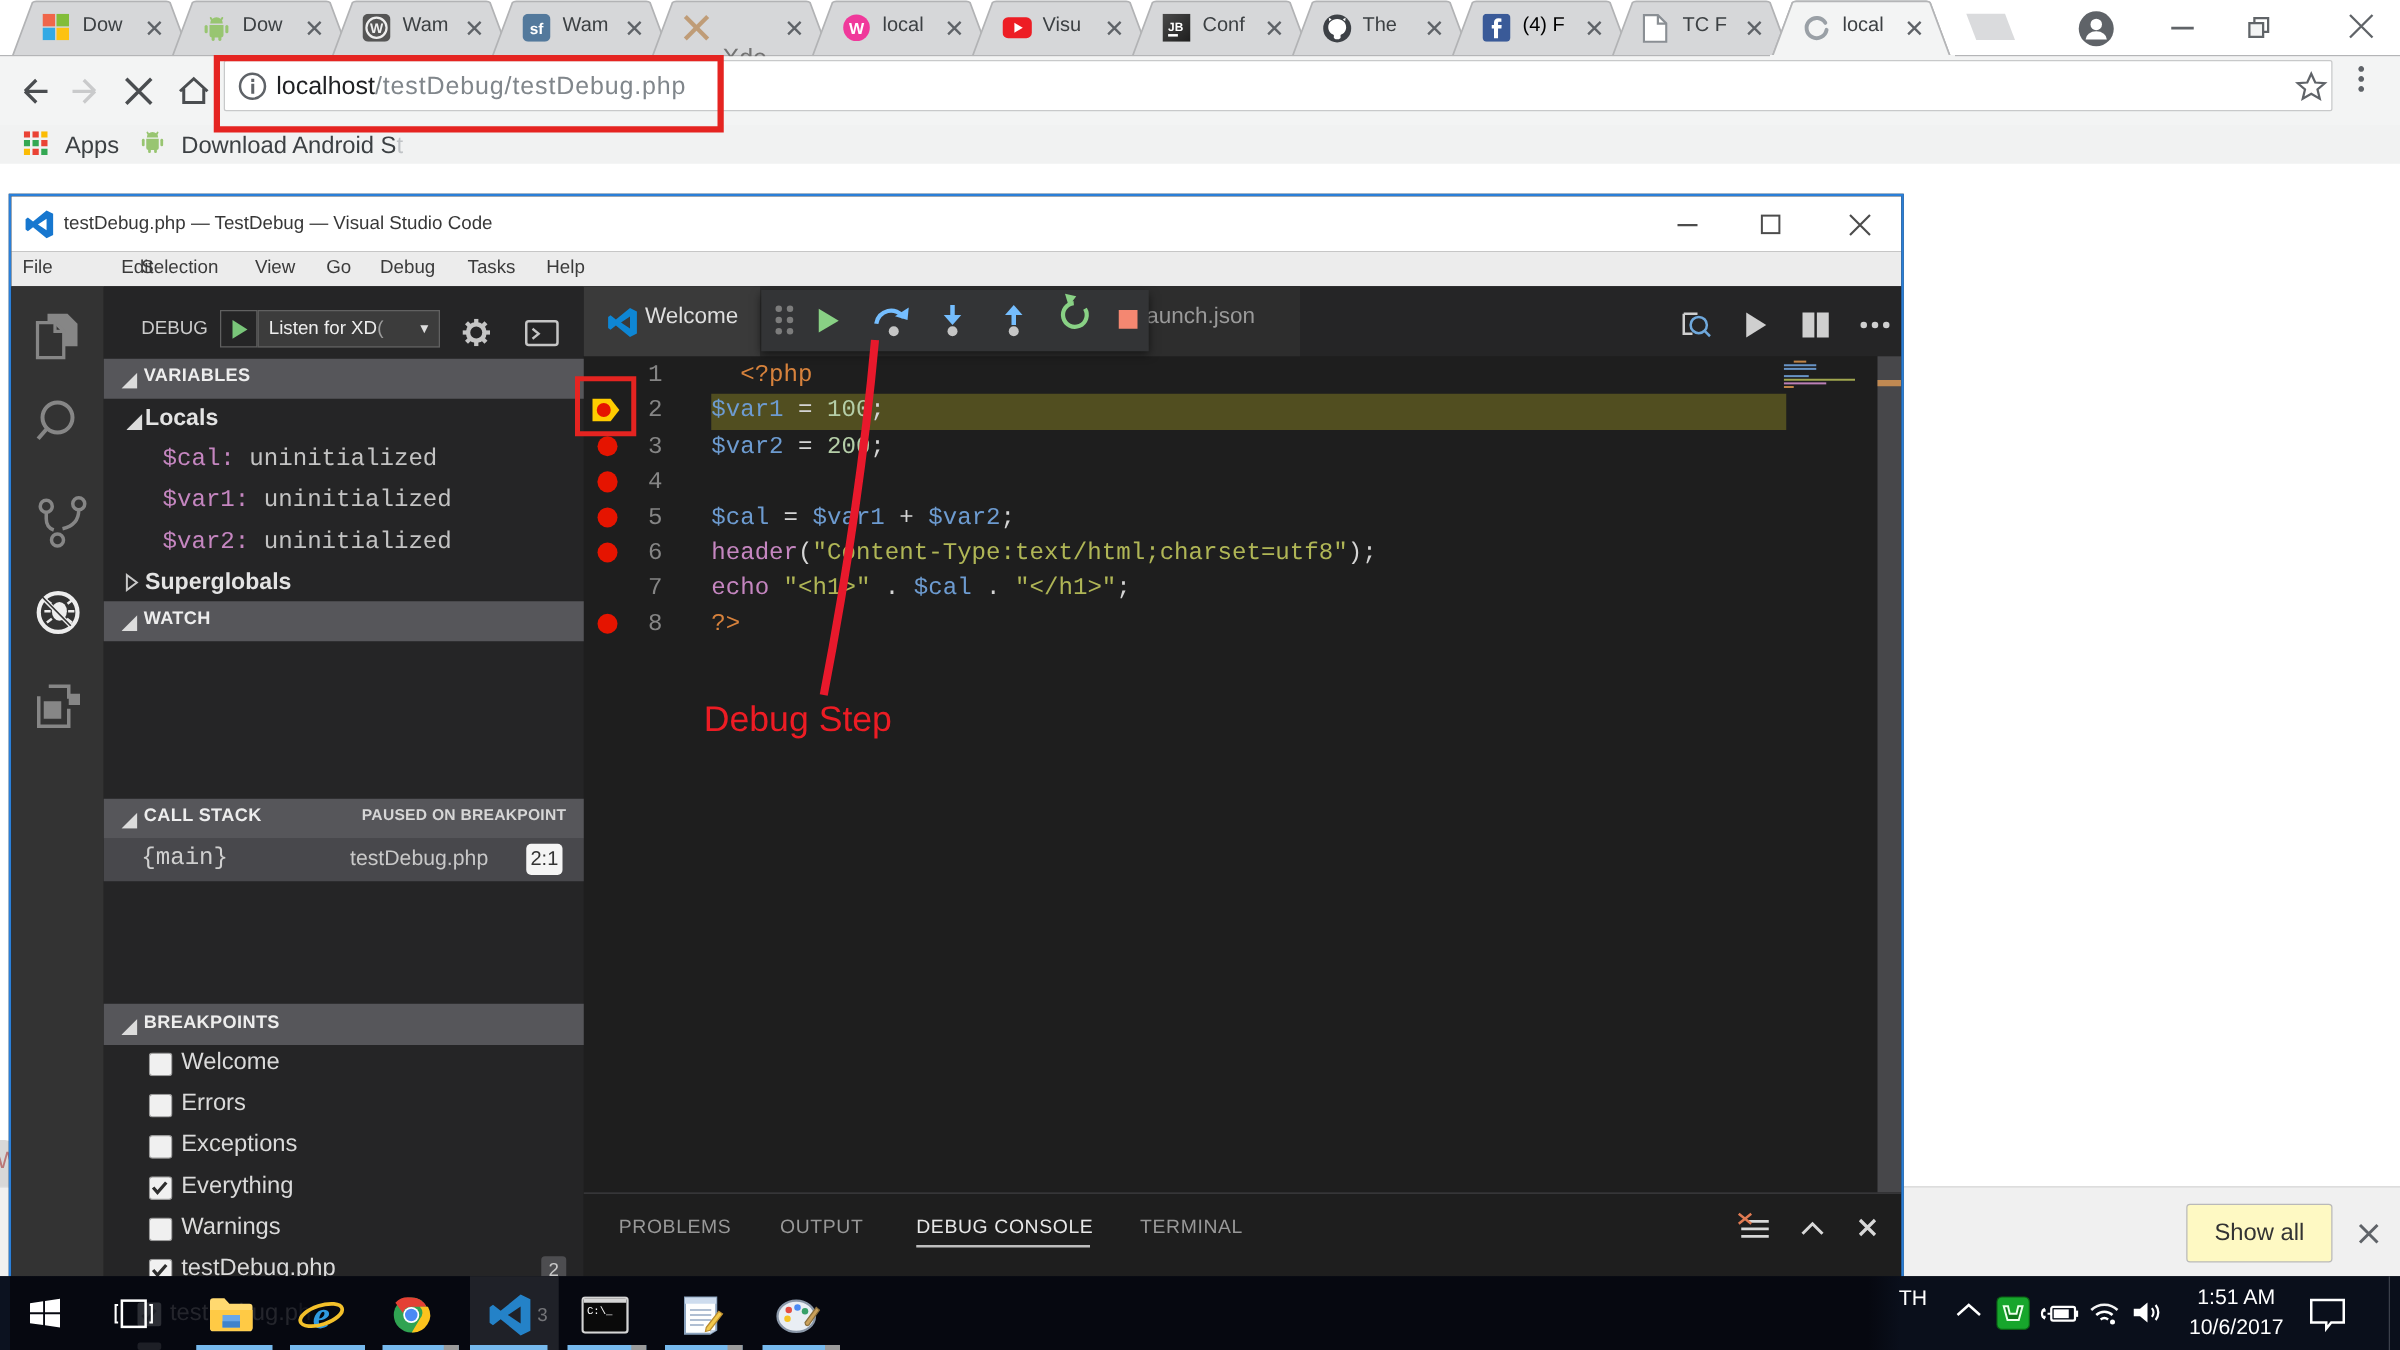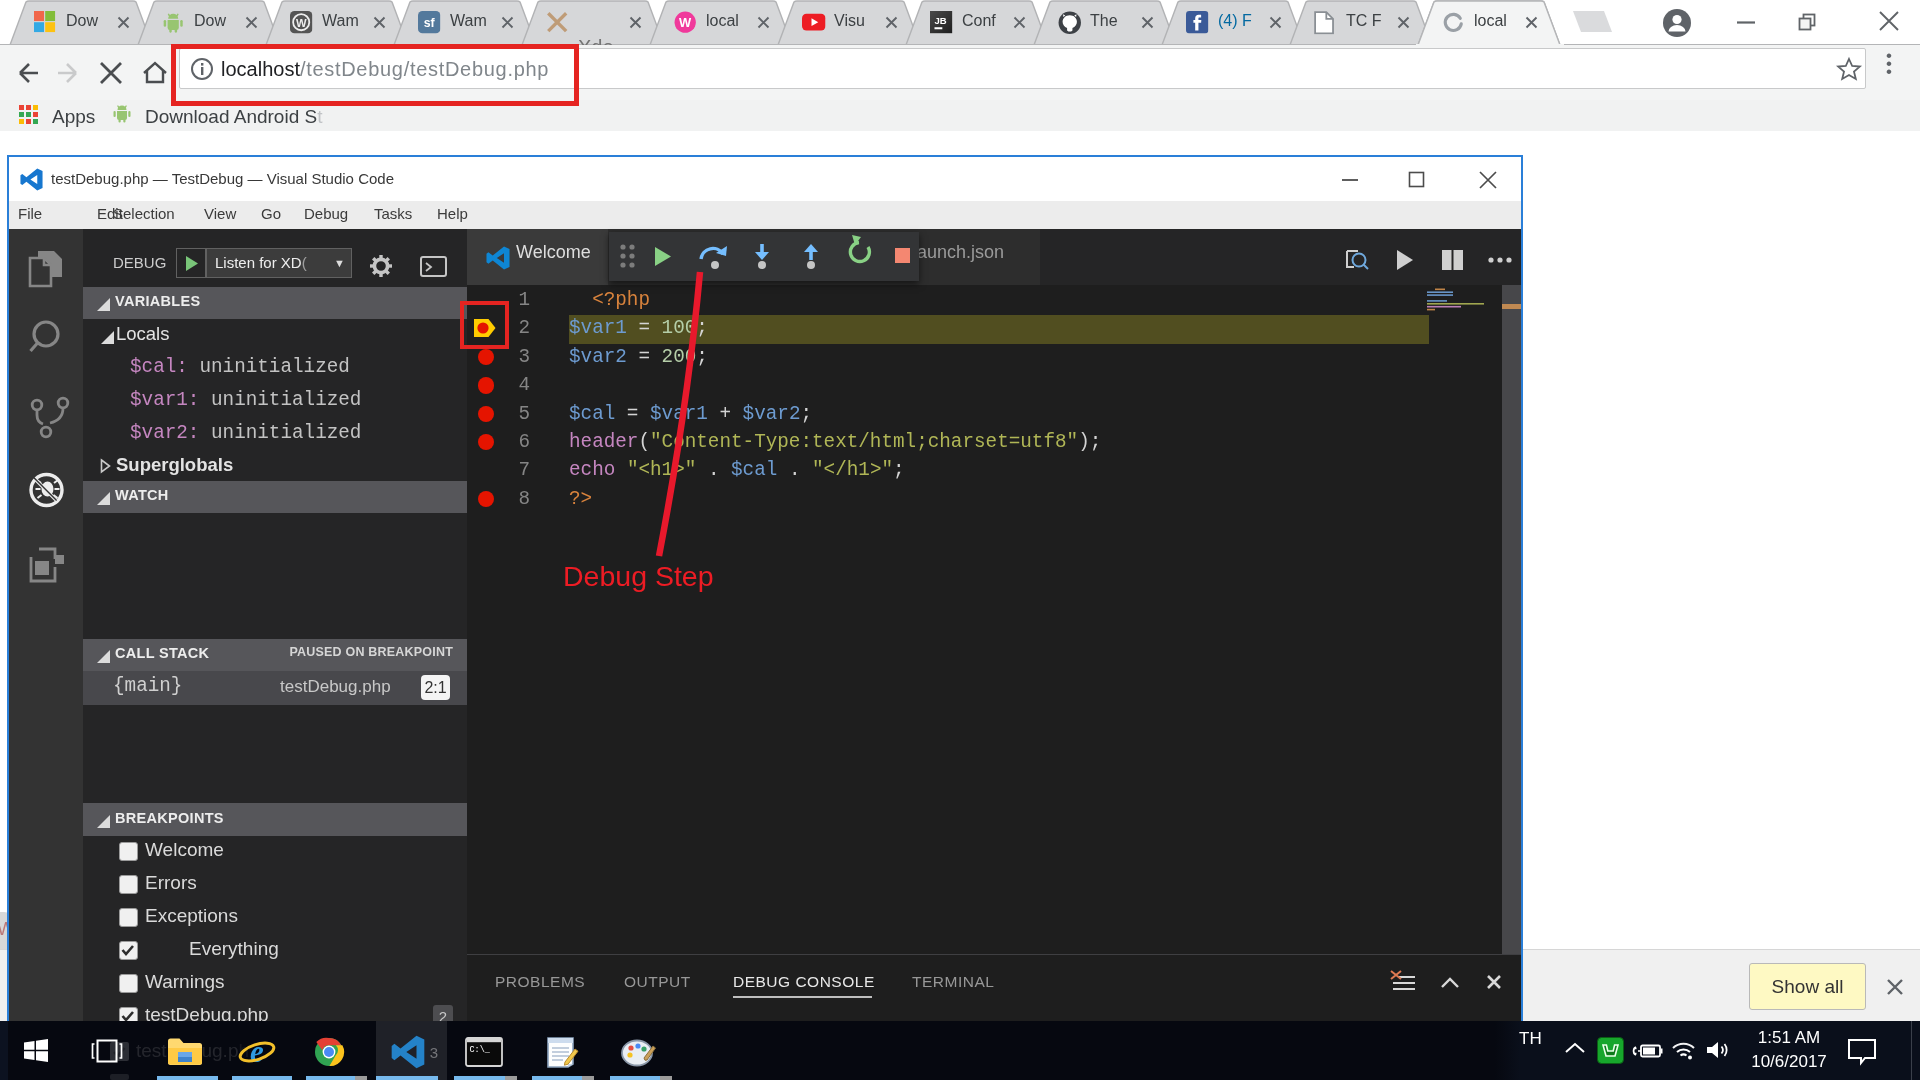--- a/index.html
+++ b/index.html
@@ -138,21 +138,21 @@
 <div class="abs" style="left:962px;top:12px;width:56px;overflow:hidden;font-size:16px;color:#3c4043;white-space:nowrap;">Conf</div>
 <svg class="abs" style="left:1012px;top:15px" width="15" height="15">
       <path d="M2.5 2.5 L12.5 12.5 M12.5 2.5 L2.5 12.5" stroke="#5f6368" stroke-width="1.9"></path>
     </svg>
 
 <div class="abs" style="left:1090px;top:12px;width:56px;overflow:hidden;font-size:16px;color:#3c4043;white-space:nowrap;">The</div>
 <svg class="abs" style="left:1140px;top:15px" width="15" height="15">
       <path d="M2.5 2.5 L12.5 12.5 M12.5 2.5 L2.5 12.5" stroke="#5f6368" stroke-width="1.9"></path>
     </svg>
 
-<div class="abs" style="left:1218px;top:12px;width:56px;overflow:hidden;font-size:16px;color:#0369a1;white-space:nowrap;">(4) F</div>
+<div class="abs" style="left:1218px;top:12px;width:56px;overflow:hidden;font-size:16px;color:#000000;white-space:nowrap;">(4) F</div>
 <svg class="abs" style="left:1268px;top:15px" width="15" height="15">
       <path d="M2.5 2.5 L12.5 12.5 M12.5 2.5 L2.5 12.5" stroke="#5f6368" stroke-width="1.9"></path>
     </svg>
 
 <div class="abs" style="left:1346px;top:12px;width:56px;overflow:hidden;font-size:16px;color:#3c4043;white-space:nowrap;">TC F</div>
 <svg class="abs" style="left:1396px;top:15px" width="15" height="15">
       <path d="M2.5 2.5 L12.5 12.5 M12.5 2.5 L2.5 12.5" stroke="#5f6368" stroke-width="1.9"></path>
     </svg>
 
 <div class="abs" style="left:1474px;top:12px;width:56px;overflow:hidden;font-size:16px;color:#3c4043;white-space:nowrap;">local</div>
@@ -328,21 +328,21 @@
   </svg>
   <svg class="abs" style="left:411px;top:99px" width="28" height="22">
     <rect x="1" y="1" width="25" height="19" rx="2" fill="none" stroke="#c5c5c5" stroke-width="2"></rect>
     <path d="M6 7 l5 4 -5 4" fill="none" stroke="#c5c5c5" stroke-width="1.8"></path>
   </svg>
 
   <div class="abs" style="left:74px;top:130px;width:384px;height:32px;background:#56565a;"></div>
   <div class="abs tw-open" style="left:88px;top:141px;"></div>
   <div class="abs" style="left:106px;top:136px;font-size:14.5px;font-weight:bold;color:#ededed;letter-spacing:.3px;">VARIABLES</div>
   <div class="abs tw-open" style="left:92px;top:174px;"></div>
-  <div class="abs" style="left:107px;top:166px;font-size:18.5px;font-weight:normal;color:#e3e3e3;">Locals</div>
+  <div class="abs" style="left:107px;top:166px;font-size:18.5px;font-weight:bold;color:#e3e3e3;">Locals</div>
   <div class="abs mono" style="left:121px;top:199px;font-size:19.3px;color:#c586c0;">$cal:<span style="color:#c3c3c3"> uninitialized</span></div>
   <div class="abs mono" style="left:121px;top:232px;font-size:19.3px;color:#c586c0;">$var1:<span style="color:#c3c3c3"> uninitialized</span></div>
   <div class="abs mono" style="left:121px;top:265px;font-size:19.3px;color:#c586c0;">$var2:<span style="color:#c3c3c3"> uninitialized</span></div>
   <svg class="abs" style="left:90px;top:301px" width="13" height="16">
         <path d="M2.5 2 L10.5 8 L2.5 14 Z" fill="none" stroke="#c8c8c8" stroke-width="1.6"></path>
       </svg>
   <div class="abs" style="left:107px;top:297px;font-size:18.5px;font-weight:bold;color:#e3e3e3;">Superglobals</div>
 
   <div class="abs" style="left:74px;top:324px;width:384px;height:32px;background:#56565a;"></div>
   <div class="abs tw-open" style="left:88px;top:335px;"></div>
@@ -369,21 +369,21 @@
       </svg>
 <div class="abs" style="left:136px;top:715px;font-size:19px;color:#dadada;">Errors</div>
 <svg class="abs" style="left:110px;top:751px" width="19" height="19">
         <rect x="0.5" y="0.5" width="18" height="18" rx="2.5" fill="#f0f0f0" stroke="#9a9a9a" stroke-width="1"></rect>
       </svg>
 <div class="abs" style="left:136px;top:748px;font-size:19px;color:#dadada;">Exceptions</div>
 <svg class="abs" style="left:110px;top:784px" width="19" height="19">
         <rect x="0.5" y="0.5" width="18" height="18" rx="2.5" fill="#f0f0f0" stroke="#9a9a9a" stroke-width="1"></rect>
         <path d="M3.5 9 l3.5 4 7-8" stroke="#2d2d2d" stroke-width="2.6" fill="none"></path>
       </svg>
-<div class="abs" style="left:136px;top:781px;font-size:19px;color:#dadada;margin-left:44px;">Everything</div>
+<div class="abs" style="left:136px;top:781px;font-size:19px;color:#dadada;">Everything</div>
 <svg class="abs" style="left:110px;top:817px" width="19" height="19">
         <rect x="0.5" y="0.5" width="18" height="18" rx="2.5" fill="#f0f0f0" stroke="#9a9a9a" stroke-width="1"></rect>
       </svg>
 <div class="abs" style="left:136px;top:814px;font-size:19px;color:#dadada;">Warnings</div>
 <svg class="abs" style="left:110px;top:850px" width="19" height="19">
         <rect x="0.5" y="0.5" width="18" height="18" rx="2.5" fill="#f0f0f0" stroke="#9a9a9a" stroke-width="1"></rect>
         <path d="M3.5 9 l3.5 4 7-8" stroke="#2d2d2d" stroke-width="2.6" fill="none"></path>
       </svg>
 <div class="abs" style="left:136px;top:847px;font-size:19px;color:#dadada;">testDebug.php</div>
 <div class="abs" style="left:424px;top:848px;width:20px;height:24px;background:#4d4d50;border-radius:3px;font-size:15px;color:#c9c9c9;text-align:center;line-height:24px;">2</div>

